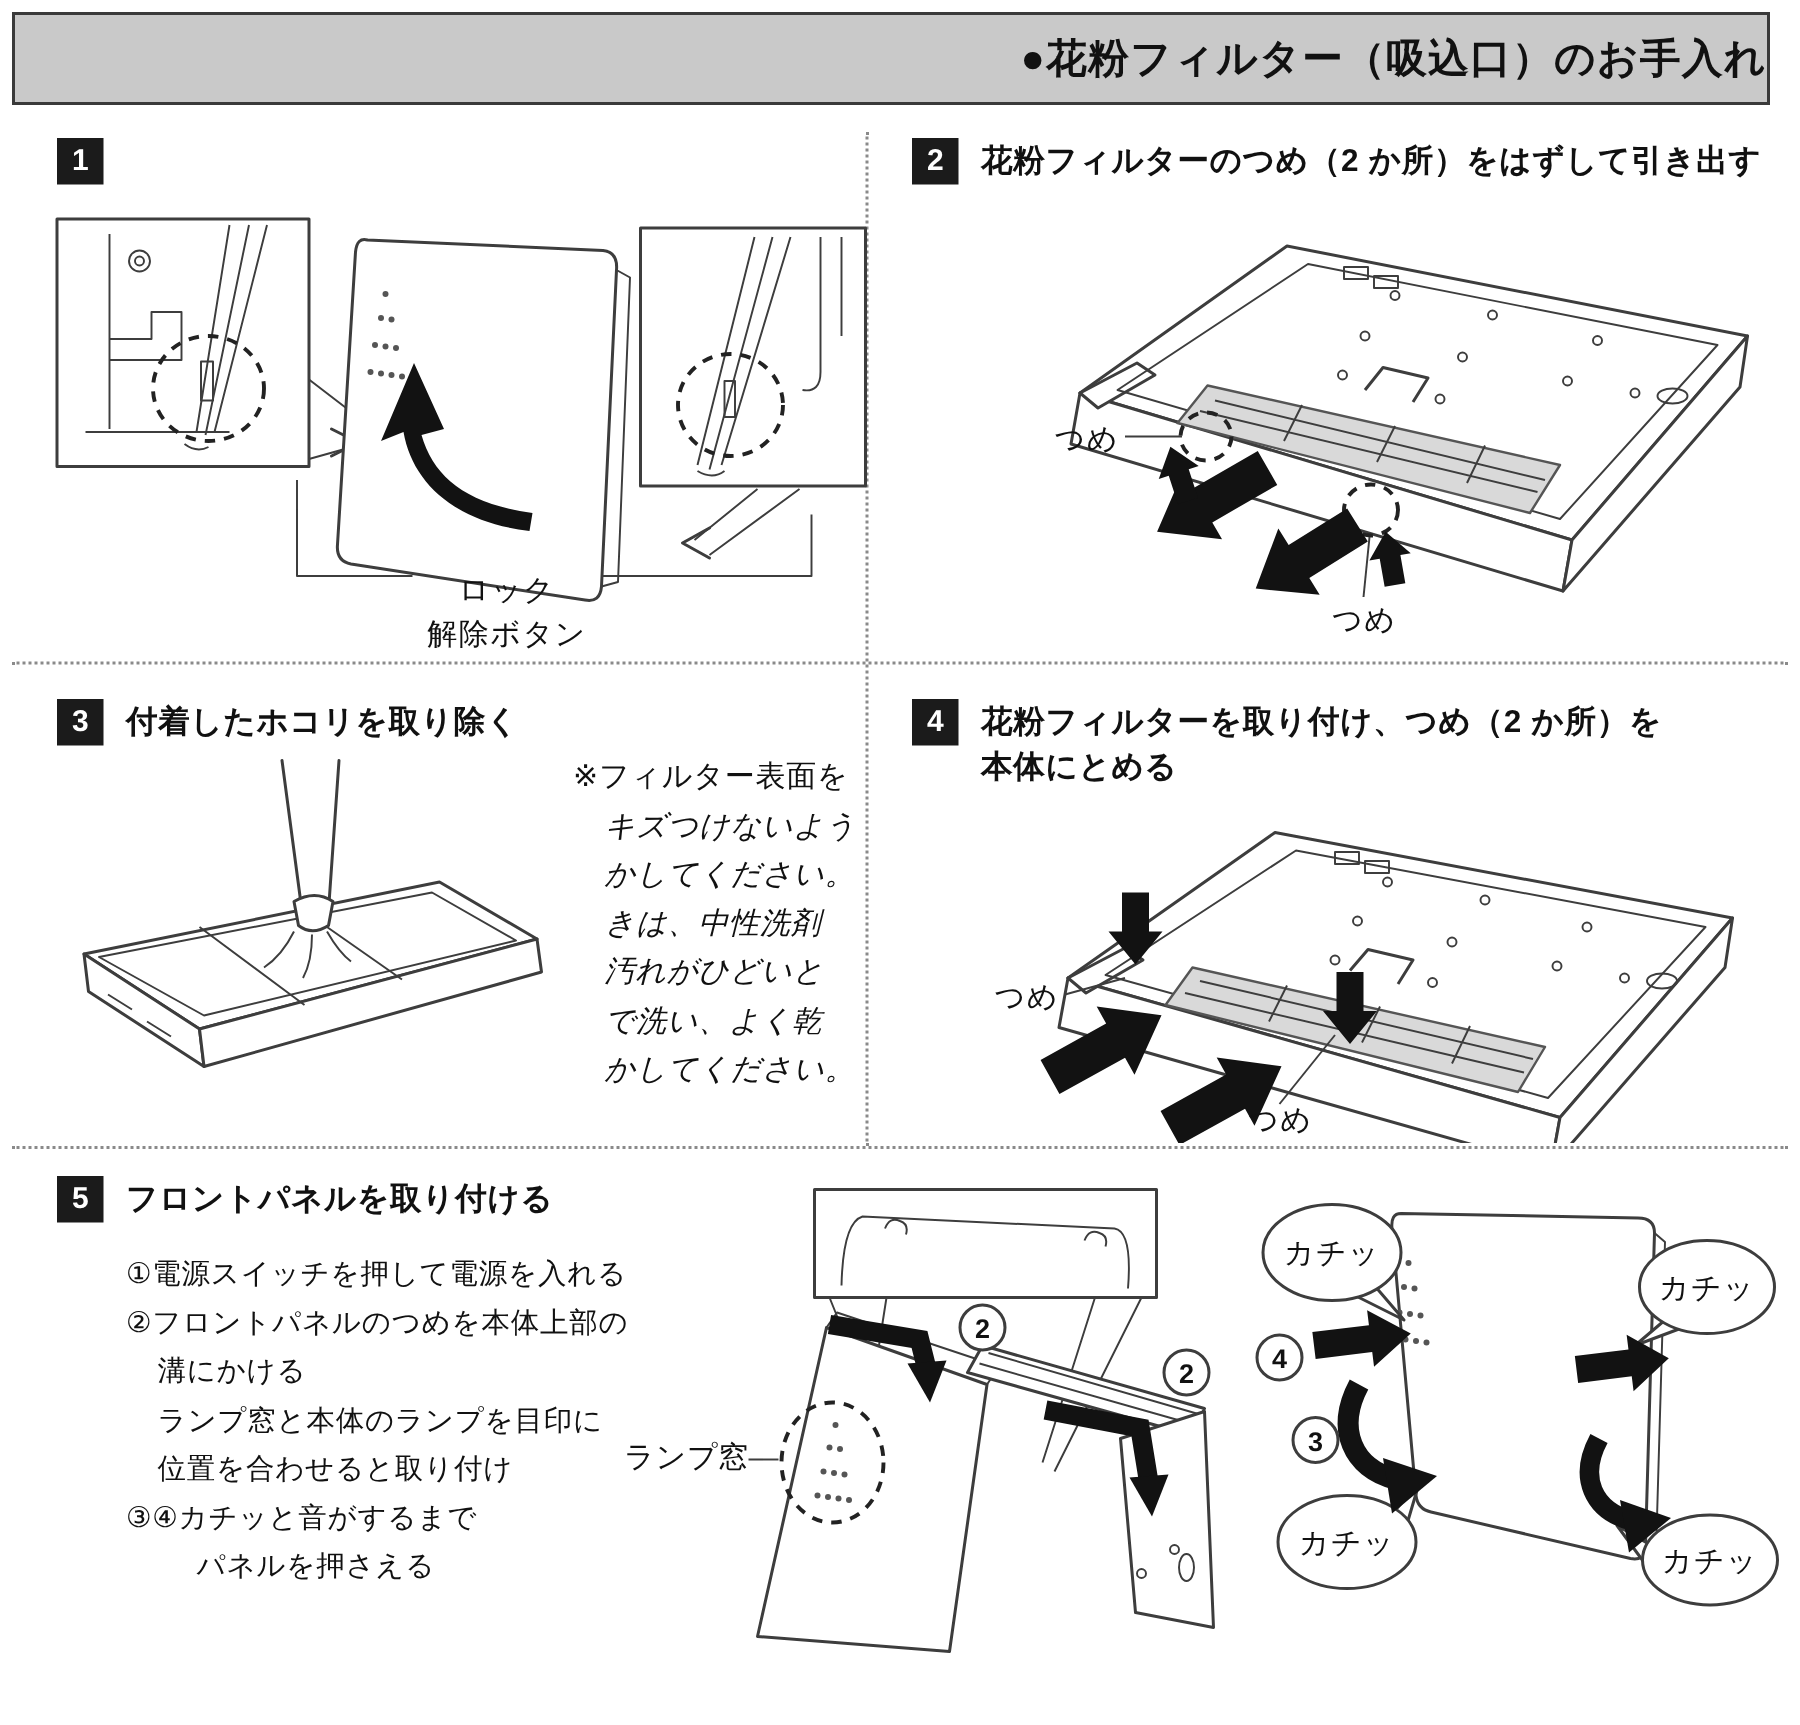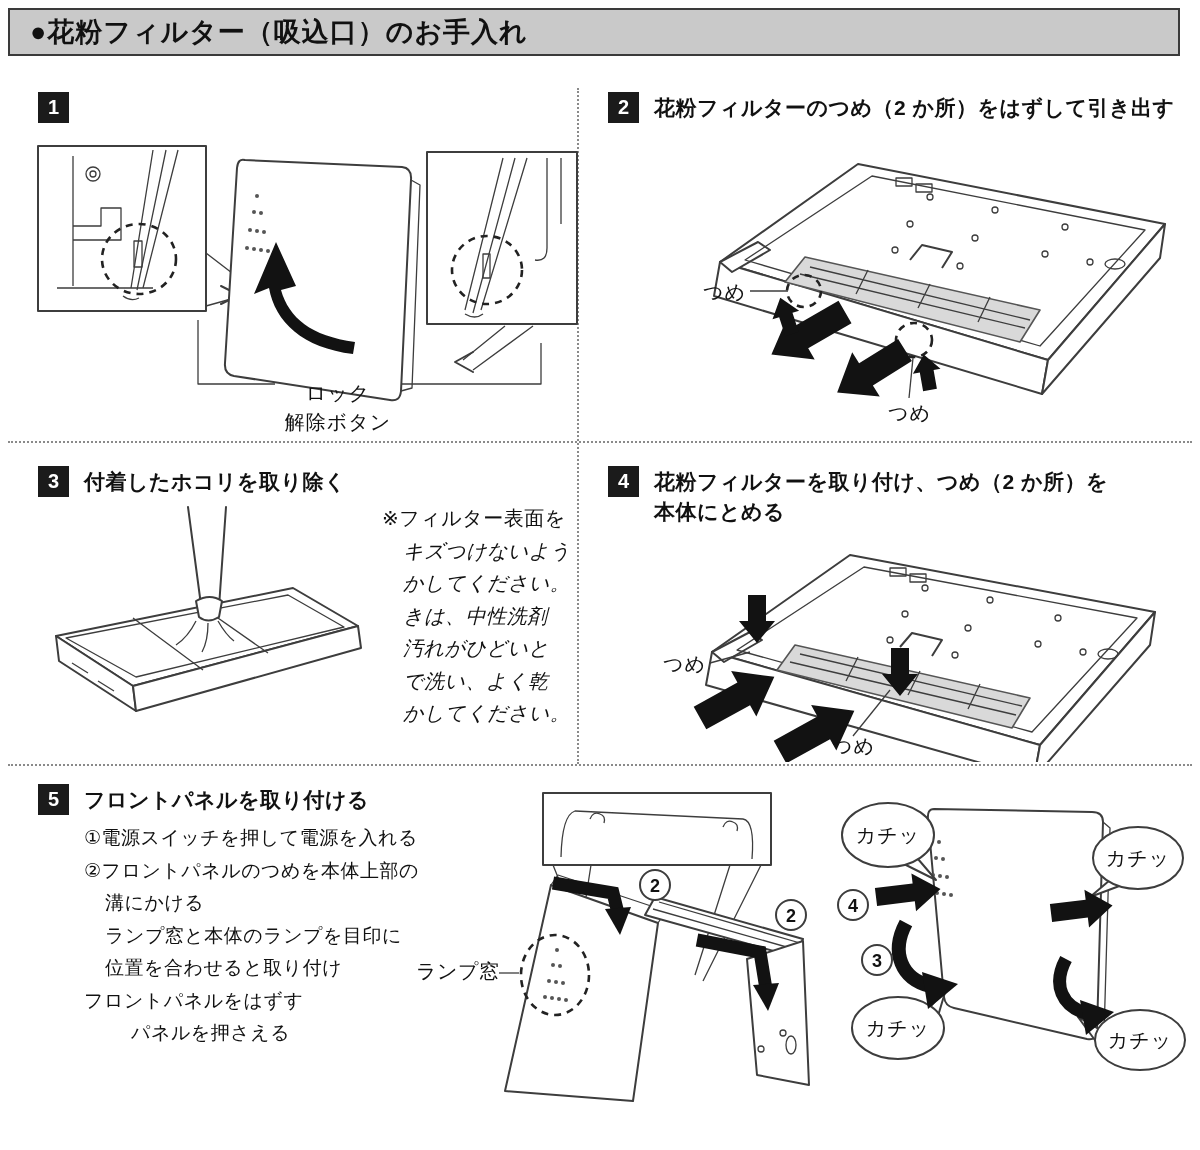--- a/index.html
+++ b/index.html
@@ -4,40 +4,40 @@
 <style>
   html,body{margin:0;padding:0;}
   body{
     width:1200px;height:1150px;background:#ffffff;position:relative;
     font-family:"Liberation Sans","DejaVu Sans",sans-serif;color:#111;
     overflow:hidden;
   }
   .abs{position:absolute;}
   
   .header-bar{
-    left:8px;top:8px;width:1172px;height:48px;background:#c9c9c9;
+    left:8px;top:8px;width:1172px;height:62px;background:#c9c9c9;
     border:2px solid #3a3a3a;box-sizing:border-box;
-    display:flex;align-items:center;padding-left:20px;
+    display:flex;align-items:center;padding-left:20px;justify-content:flex-end;
   }
   .header-title{font-size:27px;font-weight:bold;letter-spacing:1px;}
   
   .div-v{left:577px;top:88px;height:676px;border-left:2px dotted #8a8a8a;width:0;}
   .div-h{left:8px;width:1184px;height:0;border-top:2px dotted #8a8a8a;}
   
   .step-head{display:flex;align-items:flex-start;gap:15px;}
   .badge{
     width:31px;height:31px;background:#1b1b1b;color:#fff;flex:0 0 31px;
     display:flex;align-items:center;justify-content:center;
     font-size:20px;font-weight:bold;
   }
   .step-title{font-size:21px;font-weight:bold;line-height:30px;padding-top:1px;letter-spacing:0.5px;}
   
   .note{font-size:20px;line-height:32.5px;letter-spacing:0.5px;}
   .note-line:not(:first-child){padding-left:21px;font-style:italic;}
-  .instr{font-size:19px;line-height:32.5px;letter-spacing:0.5px;}
+  .instr{font-size:19px;line-height:32.5px;letter-spacing:0.5px;margin-top:12px;}
   .ind1{padding-left:21px;}
   .ind2{padding-left:47px;}
   .lamp-label{font-size:20px;letter-spacing:0.5px;}
   
   svg{display:block;}
   svg .ln{fill:none;stroke:#3d3d3d;stroke-width:2;stroke-linejoin:round;stroke-linecap:round;}
   svg .thin{fill:none;stroke:#3d3d3d;stroke-width:1.3;stroke-linejoin:round;}
   svg .fw{fill:#ffffff;stroke:#3d3d3d;stroke-width:2;stroke-linejoin:round;}
   svg .filter{fill:#d9d9d9;stroke:#555;stroke-width:1.6;stroke-linejoin:round;}
   svg .dash{fill:none;stroke:#222;stroke-width:2.6;stroke-dasharray:7 6;}
@@ -239,21 +239,21 @@
   <div class="badge">5</div>
   <div class="step-title">フロントパネルを取り付ける</div>
 </div>
 
 <div class="abs instr" style="left:84px;top:822px;width:360px;">
   <div>①電源スイッチを押して電源を入れる</div>
   <div>②フロントパネルのつめを本体上部の</div>
   <div class="ind1">溝にかける</div>
   <div class="ind1">ランプ窓と本体のランプを目印に</div>
   <div class="ind1">位置を合わせると取り付け</div>
-  <div>フロントパネルをはずす</div>
+  <div>③④カチッと音がするまで</div>
   <div class="ind2">パネルを押さえる</div>
 </div>
 
 <div class="abs lamp-label" style="left:416px;top:958px;">ランプ窓</div>
 
 <svg class="abs" style="left:495px;top:785px;" width="330" height="320" viewBox="0 0 330 320">
 
   <g>
     <rect class="fw" x="48" y="8" width="228" height="72"></rect>
     <path class="thin" d="M66,72 Q67,30 80,26 L248,34 Q260,36 257,74"></path>

